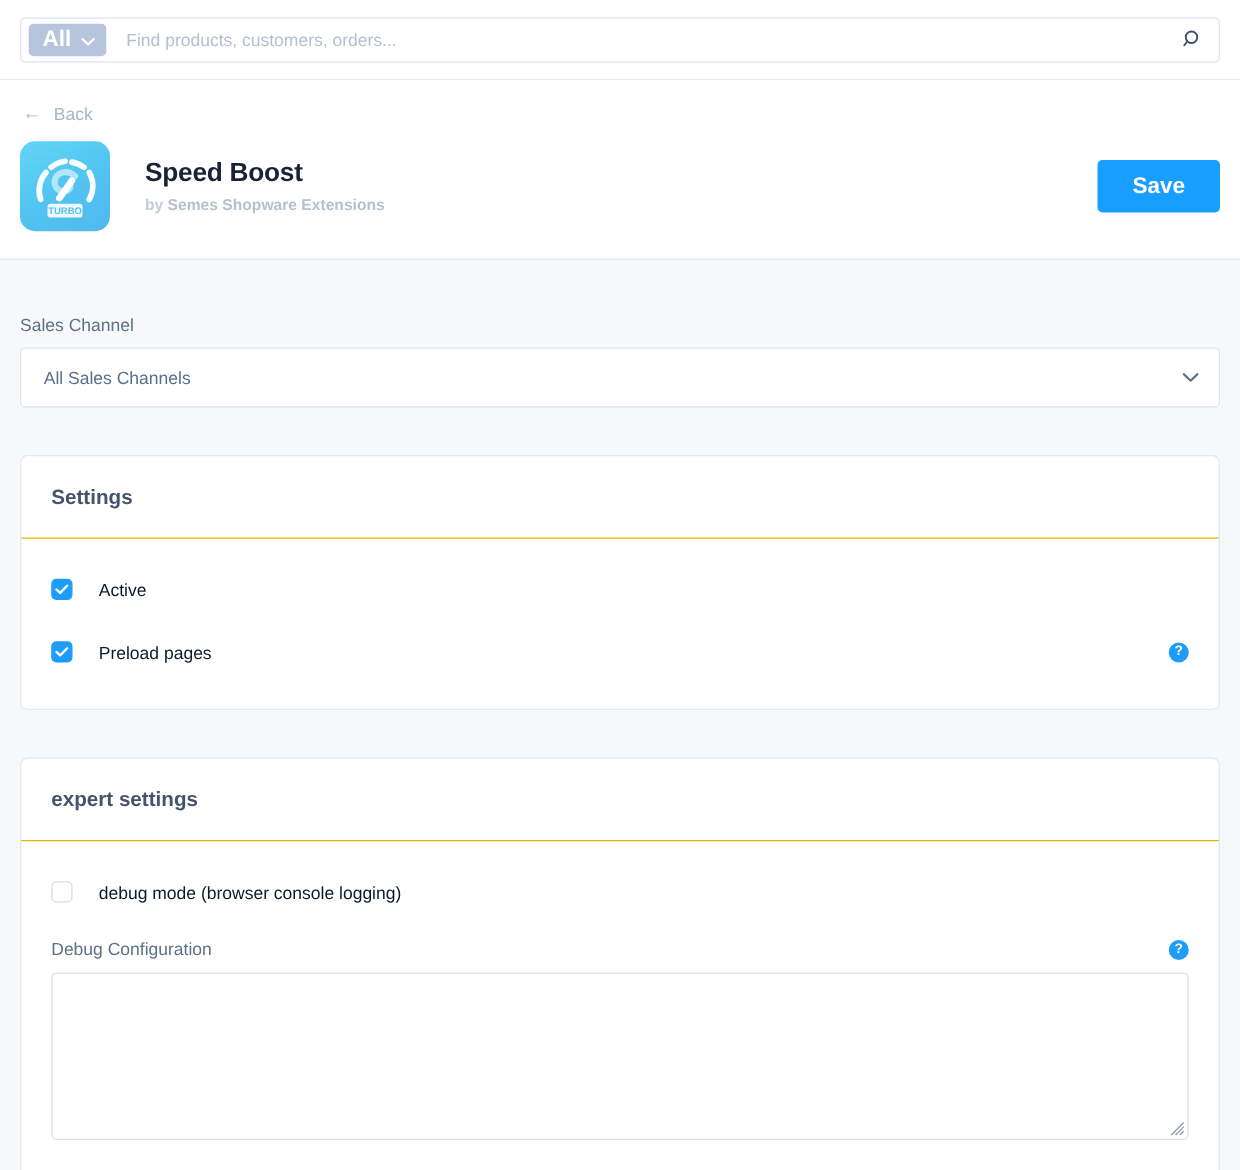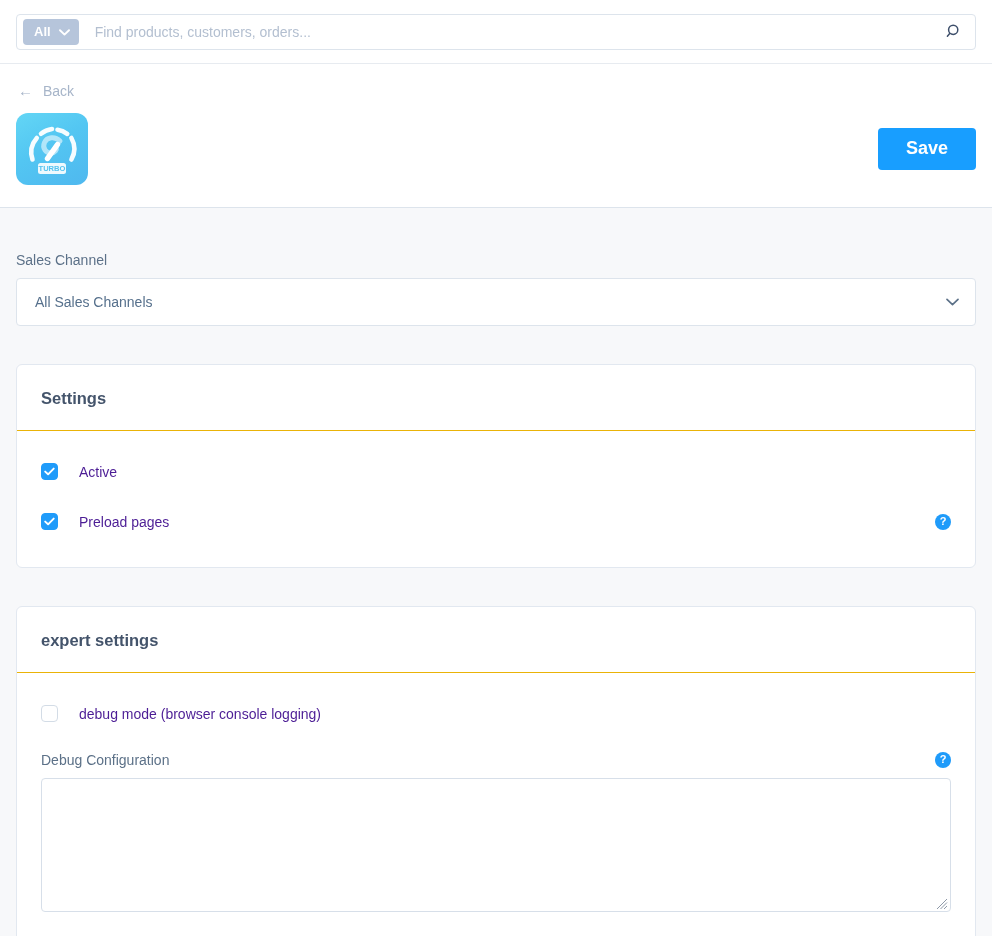--- a/index.html
+++ b/index.html
@@ -33,21 +33,21 @@
   }
   .scope-pill {
     display: flex;
     align-items: center;
     gap: 8px;
     background: #B6C5DB;
     color: #ffffff;
     border-radius: 4px;
     height: 26px;
     padding: 0 9px 0 11px;
-    font-size: 13px;
+    font-size: 18px;
     font-weight: 700;
     cursor: pointer;
     user-select: none;
   }
   .scope-pill .chev { display:block; }
   .search-input {
     flex: 1;
     border: 0;
     outline: none;
     background: transparent;
@@ -173,21 +173,21 @@
     display: flex;
     align-items: center;
     justify-content: center;
     cursor: pointer;
   }
   .checkbox.on { background: #1F9BFA; border: 1px solid #1F9BFA; }
   .checkbox.off { background: #ffffff; border: 1px solid #D3DCE6; }
   .check-label {
     margin-left: 21px;
     font-size: 14px;
-    color: #4c1d95;
+    color: #0f172a;
     cursor: pointer;
   }
   .help-icon {
     position: absolute;
     right: 0; top: 50%;
     transform: translateY(-50%);
     width: 16px; height: 16px;
     border-radius: 50%;
     background: #1F9BFA;
     color: #ffffff;
@@ -266,20 +266,27 @@
           <path d="M41.5 16.7 A22 22 0 0 1 51.2 20.8"></path>
           <path d="M55.4 25.0 A22 22 0 0 1 55.4 46.5"></path>
         </g>
         <path d="M44 28 C39 23 31 24 28.5 29.5 C26 35 30 40.5 35.5 40 C39 39.7 41 37 40.2 34.3" fill="none" stroke="#ffffff" stroke-width="5" stroke-linecap="round" opacity="0.55"></path>
         <path d="M41.5 31.5 L31.5 45.5" stroke="#ffffff" stroke-width="5.4" stroke-linecap="round"></path>
         <rect x="22" y="50" width="28" height="11" rx="2.5" fill="#ffffff" opacity="0.9"></rect>
         <text x="36" y="58.3" text-anchor="middle" font-family="Liberation Sans, sans-serif" font-size="7.6" font-weight="700" fill="#55C3F0">TURBO</text>
       </svg>
     </div>
 
+    <div class="app-meta">
+      <h1 class="app-title">Speed Boost</h1>
+      <div class="app-byline">
+        <span class="by">by</span>
+        <span>Semes Shopware Extensions</span>
+      </div>
+    </div>
 
     <button class="save-button">Save</button>
   </div>
 </div>
 
 <div class="content">
 
   <div class="field-label">Sales Channel</div>
   <div class="select-box">
     <span>All Sales Channels</span>

